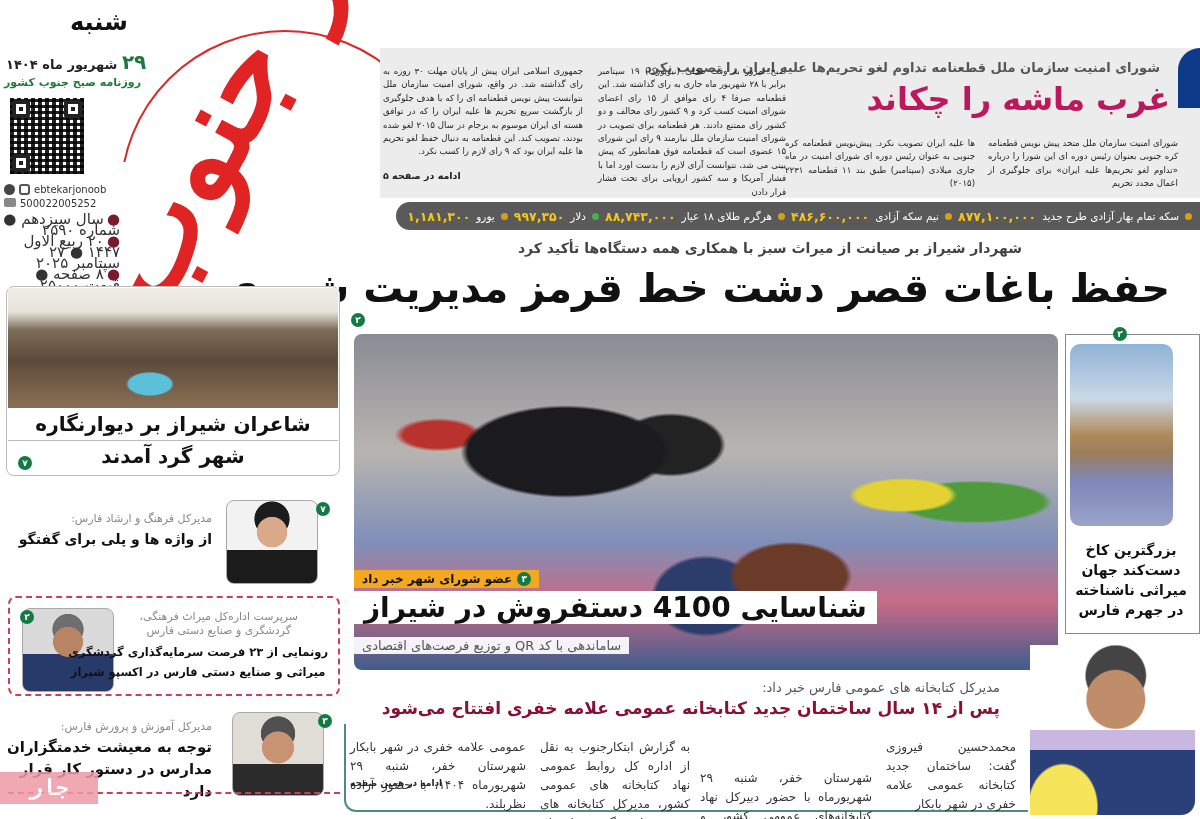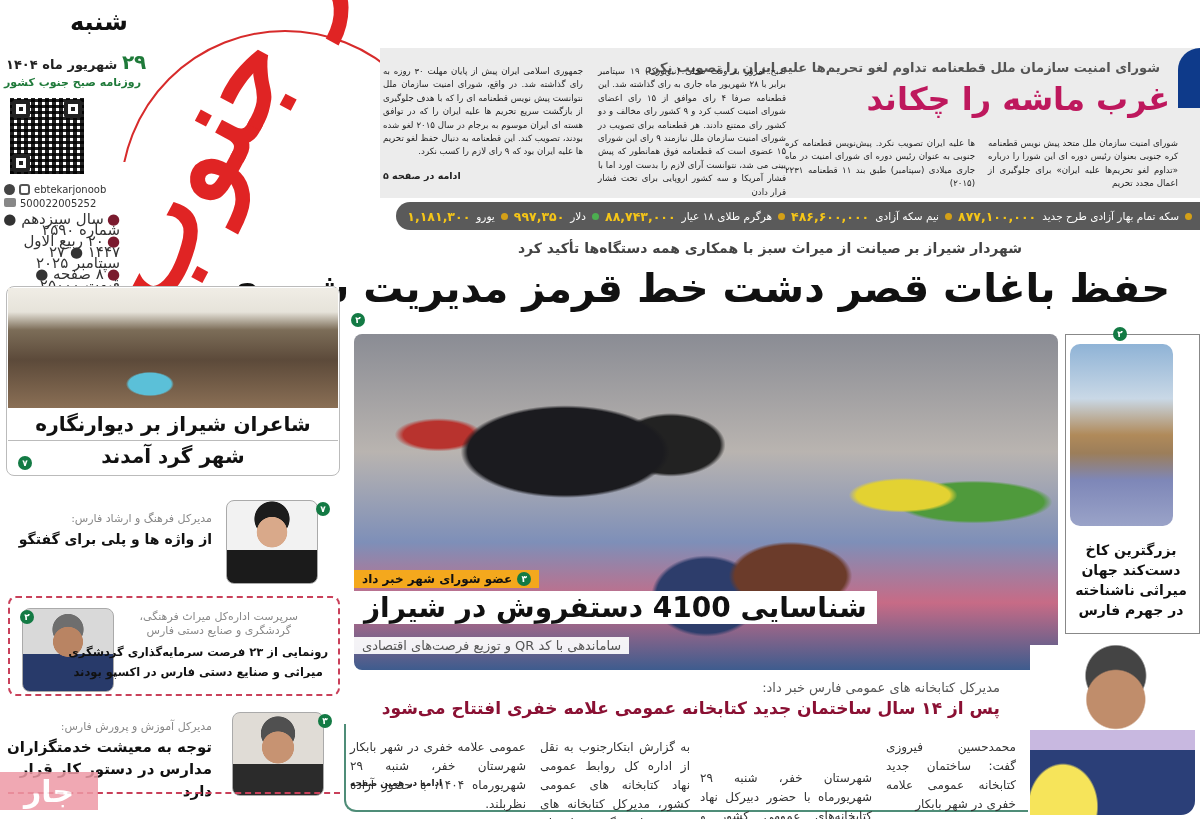--- a/index.html
+++ b/index.html
@@ -92,21 +92,21 @@
   .story .kick { position: absolute; font-size: 11px; color: #888; white-space: nowrap; }
   .story .hl { position: absolute; font-size: 14px; line-height: 22px; font-weight: bold; color: #111; text-align: right; }
 
   .thumb-1 { background: radial-gradient(circle at 50% 38%, #d9a98a 0 22%, transparent 23%), radial-gradient(circle at 50% 22%, #1c1c1c 0 22%, transparent 23%), linear-gradient(180deg, #f2f2f2 0 60%, #1b1b1b 60%); }
   .thumb-2 { background: radial-gradient(circle at 50% 40%, #b98463 0 22%, transparent 23%), radial-gradient(circle at 50% 25%, #6e6e6e 0 20%, transparent 21%), linear-gradient(180deg, #d9d9d9 0 55%, #283a6a 55%); }
   .thumb-3 { background: radial-gradient(circle at 50% 42%, #c79372 0 24%, transparent 25%), radial-gradient(circle at 50% 25%, #505050 0 22%, transparent 23%), linear-gradient(180deg, #e0dcd6 0 62%, #2b2b2b 62%); }
 
   .dashed-box { left: 8px; top: 596px; width: 332px; height: 100px; border: 2px dashed #c9405a; border-radius: 8px; }
   .dashed-line { left: 8px; top: 792px; width: 332px; border-top: 2px dashed #c9405a; }
 
-  .stamp { left: 0; top: 772px; width: 98px; height: 38px; background: #ee9aa6; opacity: 0.85; color: #fff; font-size: 30px; font-weight: bold; display: flex; align-items: center; justify-content: center; }
+  .stamp { left: 0; top: 772px; width: 98px; height: 32px; background: #ee9aa6; opacity: 0.85; color: #fff; font-size: 22px; font-weight: bold; display: flex; align-items: center; justify-content: center; font-family: Liberation Mono, monospace; }
 
   
   .lib-kicker { left: 530px; top: 680px; width: 470px; text-align: right; font-size: 13px; color: #555; white-space: nowrap; }
   .lib-headline { left: 530px; top: 698px; width: 470px; text-align: right; font-size: 17px; font-weight: bold; color: #8a1033; white-space: nowrap; }
   .lib-box { left: 344px; top: 724px; width: 684px; height: 88px; border: 2px solid #4f8d78; border-right: none; border-top: none; border-radius: 0 0 0 12px; }
   .lib-col { font-size: 12px; line-height: 19px; color: #333; text-align: justify; }
   .lib-c1 { left: 886px; top: 738px; width: 130px; }
   .lib-c2 { left: 700px; top: 738px; width: 172px; margin-top: 31px; }
   .lib-c3 { left: 540px; top: 738px; width: 150px; }
   .lib-c4 { left: 350px; top: 738px; width: 176px; }
@@ -219,21 +219,21 @@
 <div class="abs dashed-box"></div>
 <div class="abs story" style="top:598px;height:96px">
   <div class="thumb thumb-2" style="left:16px;top:10px"></div>
   <div class="num-badge" style="position:absolute;left:14px;top:12px">۲</div>
   <div class="kick" style="right:42px;top:12px;font-size:11px;line-height:14px;text-align:center">
     <div>سرپرست اداره‌کل میراث فرهنگی،</div>
     <div>گردشگری و صنایع دستی فارس</div>
   </div>
   <div class="hl" style="right:12px;top:44px;font-size:11.5px;line-height:20px;text-align:center">
     <div>رونمایی از ۲۳ فرصت سرمایه‌گذاری گردشگری</div>
-    <div>میراثی و صنایع دستی فارس در اکسپو بودند</div>
+    <div>میراثی و صنایع دستی فارس در اکسپو شیراز</div>
   </div>
 </div>
 
 <div class="abs story" style="top:706px;height:86px">
   <div class="thumb thumb-3" style="left:226px;top:6px"></div>
   <div class="num-badge" style="position:absolute;left:312px;top:8px">۳</div>
   <div class="kick" style="right:128px;top:14px">مدیرکل آموزش و پرورش فارس:</div>
   <div class="hl" style="right:128px;top:30px;font-size:15px">
     <div>توجه به معیشت خدمتگزاران</div>
     <div>مدارس در دستور کار قرار دارد</div>

